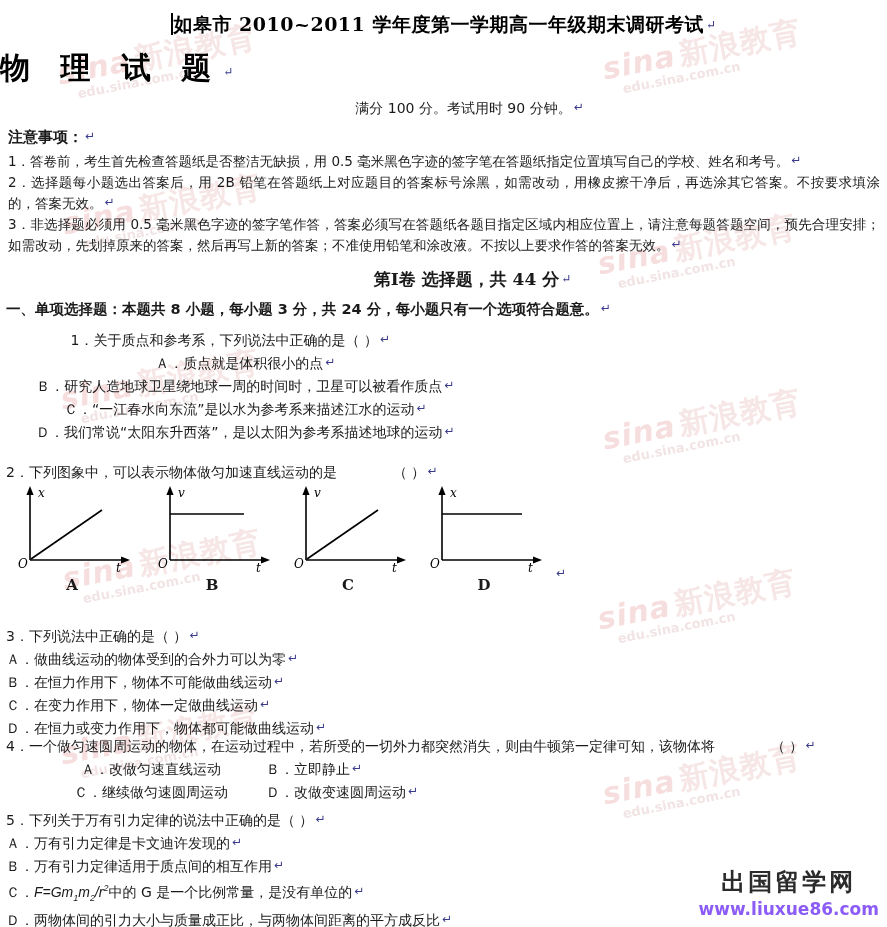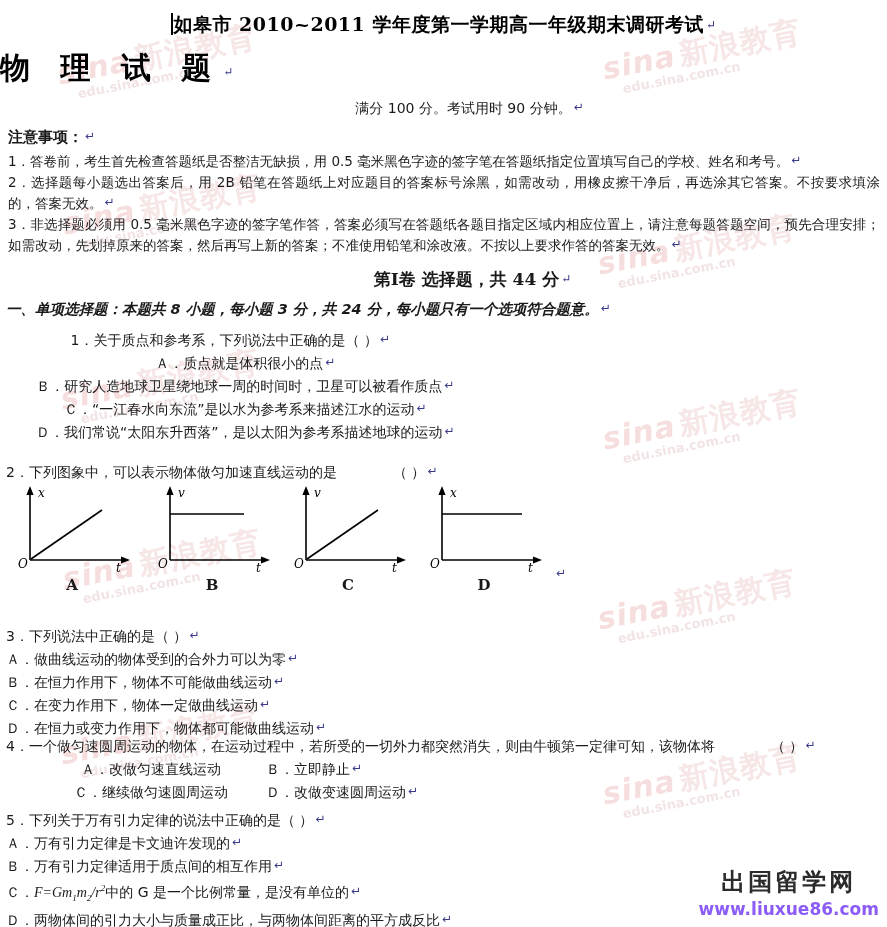--- a/index.html
+++ b/index.html
@@ -138,21 +138,20 @@
     padding-left: 30px;
     margin-left: 28px;
   }
 
   .section-head {
     position: absolute;
     left: 6px;
     top: 300px;
     font-size: 14.5px;
     font-weight: 700;
-    font-style: italic;
   }
 
   .q { position: absolute; font-size: 14px; line-height: 22px; }
   .opt { font-size: 14px; line-height: 22px; }
 
   .q1 { left: 6px; top: 328px; text-align: center; }
   .q1 .opt { padding-left: 30px; }
 
   .q2 { left: 6px; top: 460px; width: 860px; }
   .q2-marks { display: inline-block; margin-left: 56px; }
@@ -193,21 +192,21 @@
     font-size: 12px;
     color: #3a3a8a;
   }
 
   .q3 { left: 6px; top: 624px; }
   .q4 { left: 6px; top: 734px; width: 870px; }
   .q4 .opt-row { display: block; }
   .q4 .opt-a { display: inline-block; width: 230px; padding-left: 30px; text-align: center; }
   .q5 { left: 6px; top: 808px; }
 
-  .formula { font-style: italic; font-family: Liberation Serif, serif; }
+  .formula { font-style: italic; font-family: Liberation Sans, sans-serif; }
   .formula sub { font-size: 9px; }
   .formula sup { font-size: 9px; }
 
   
   .brand {
     position: absolute;
     right: 8px;
     bottom: 8px;
     text-align: center;
     z-index: 3;

